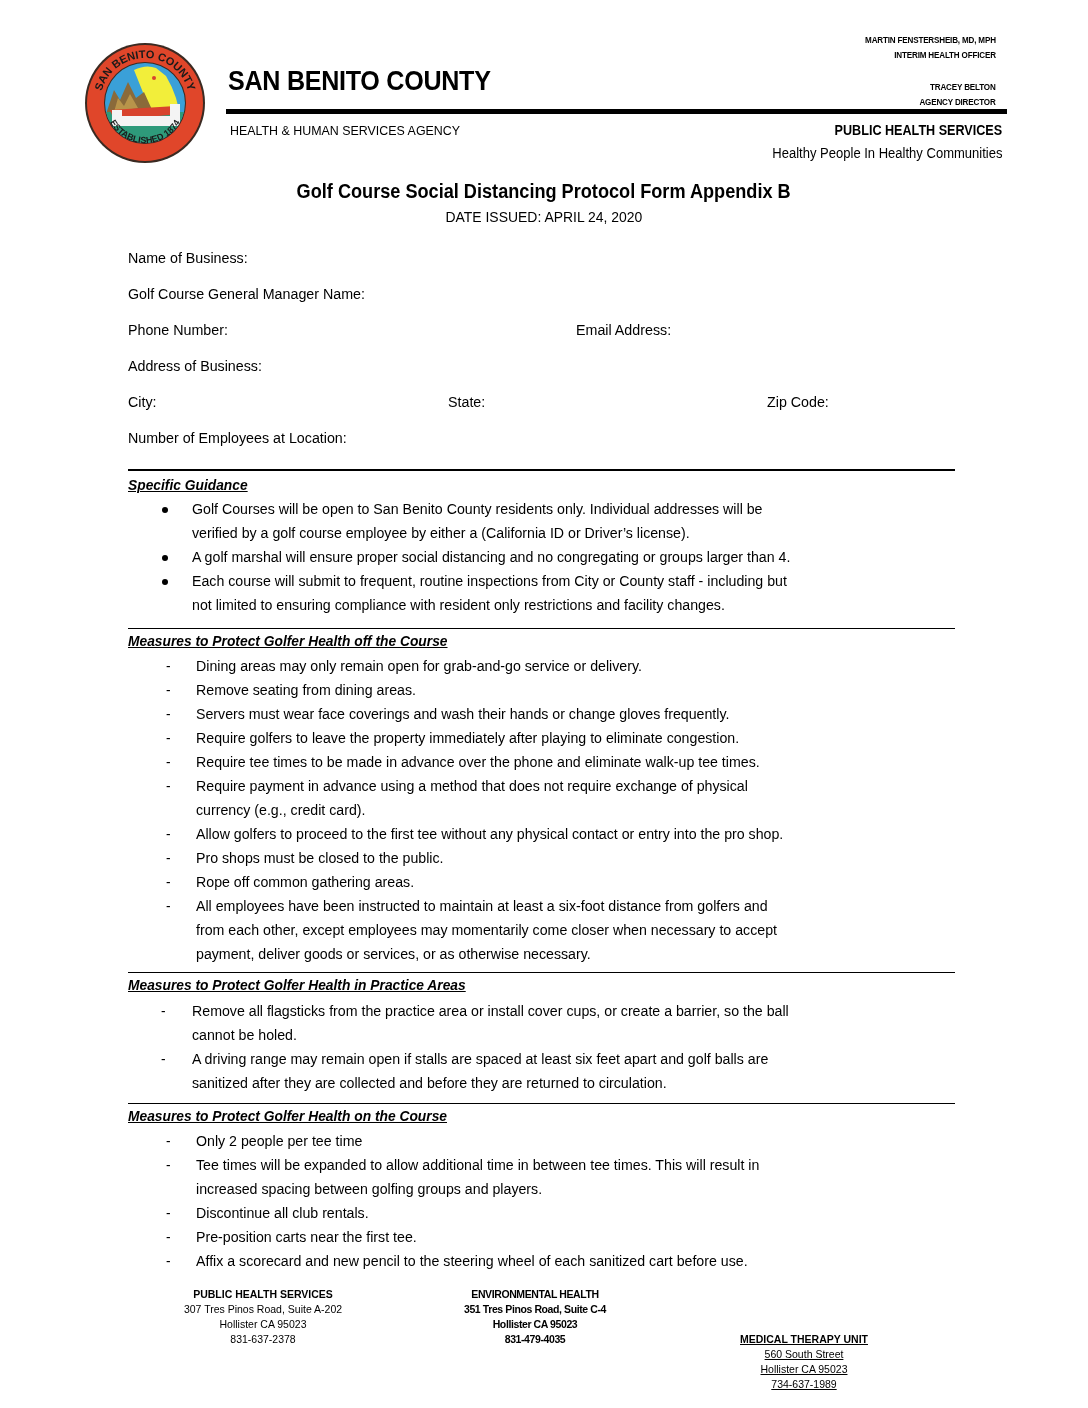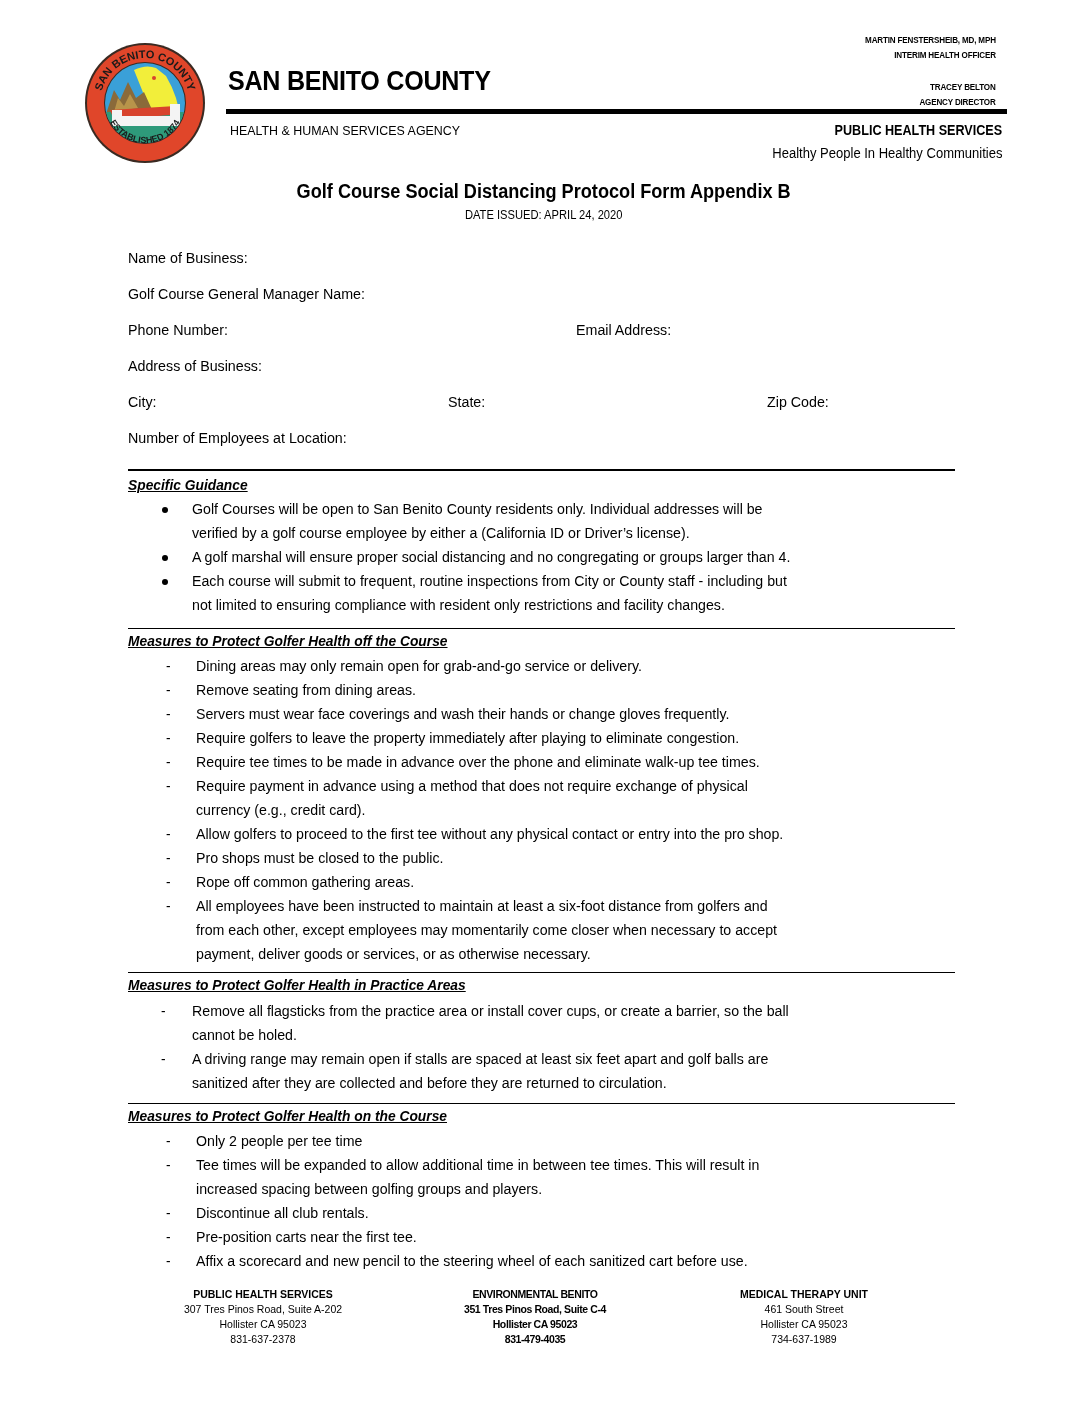--- a/index.html
+++ b/index.html
@@ -18,21 +18,21 @@
   .agency-name { left: 230px; top: 123px; font-size: 13.5px; white-space: nowrap; transform: scaleX(0.92); transform-origin: left; }
   .officer { right: 92px; text-align: right; font-size: 9.5px; font-weight: bold; white-space: nowrap; line-height: 15px; transform: scaleX(0.85); transform-origin: right; letter-spacing: -0.2px; }
   .officer1 { top: 32px; }
   .officer2 { top: 79px; }
   .phs { right: 86px; top: 122px; font-size: 14px; font-weight: bold; white-space: nowrap; transform: scaleX(0.9); transform-origin: right; }
   .tagline { right: 86px; top: 145px; font-size: 14px; white-space: nowrap; transform: scaleX(0.93); transform-origin: right; }
 
   
   .doc-title { left: 0; width: 1088px; top: 180px; text-align: center; font-size: 19.5px; font-weight: bold; white-space: nowrap; }
   .doc-title span, .doc-date span { display: inline-block; transform: scaleX(0.93); }
-  .doc-date { left: 0; width: 1088px; top: 208px; text-align: center; font-size: 12px; white-space: nowrap; }
+  .doc-date { left: 0; width: 1088px; top: 208px; text-align: center; font-size: 15px; white-space: nowrap; }
 
   
   .field { font-size: 15.5px; white-space: nowrap; transform: scaleX(0.92); transform-origin: left; }
   .field-input { display: inline-block; width: 10px; }
 
   
   .rule { left: 128px; width: 827px; background: #000; }
   .rule.thick { height: 2px; }
   .rule.thin { height: 1px; }
 
@@ -215,23 +215,23 @@
 <div class="abs item marker" style="left:166px; top:1249px;">-</div>
 <div class="abs item" style="left:196px; top:1249px;">Affix a scorecard and new pencil to the steering wheel of each sanitized cart before use.</div>
 
 <div class="abs foot" style="left:133px; top:1287px;">
   <div class="fh">PUBLIC HEALTH SERVICES</div>
   <div>307 Tres Pinos Road, Suite A-202</div>
   <div>Hollister CA 95023</div>
   <div>831-637-2378</div>
 </div>
 <div class="abs foot env" style="left:405px; top:1287px;">
-  <div class="fh">ENVIRONMENTAL BENITO</div>
+  <div class="fh">ENVIRONMENTAL HEALTH</div>
   <div>351 Tres Pinos Road, Suite C-4</div>
   <div>Hollister CA 95023</div>
   <div>831-479-4035</div>
 </div>
-<div class="abs foot" style="left:674px; top:1287px;">
+<div class="abs foot" style="left:674px; top:1332px;text-decoration:underline;">
   <div class="fh">MEDICAL THERAPY UNIT</div>
-  <div>461 South Street</div>
+  <div>560 South Street</div>
   <div>Hollister CA 95023</div>
   <div>734-637-1989</div>
 </div>
 
 </body></html>

